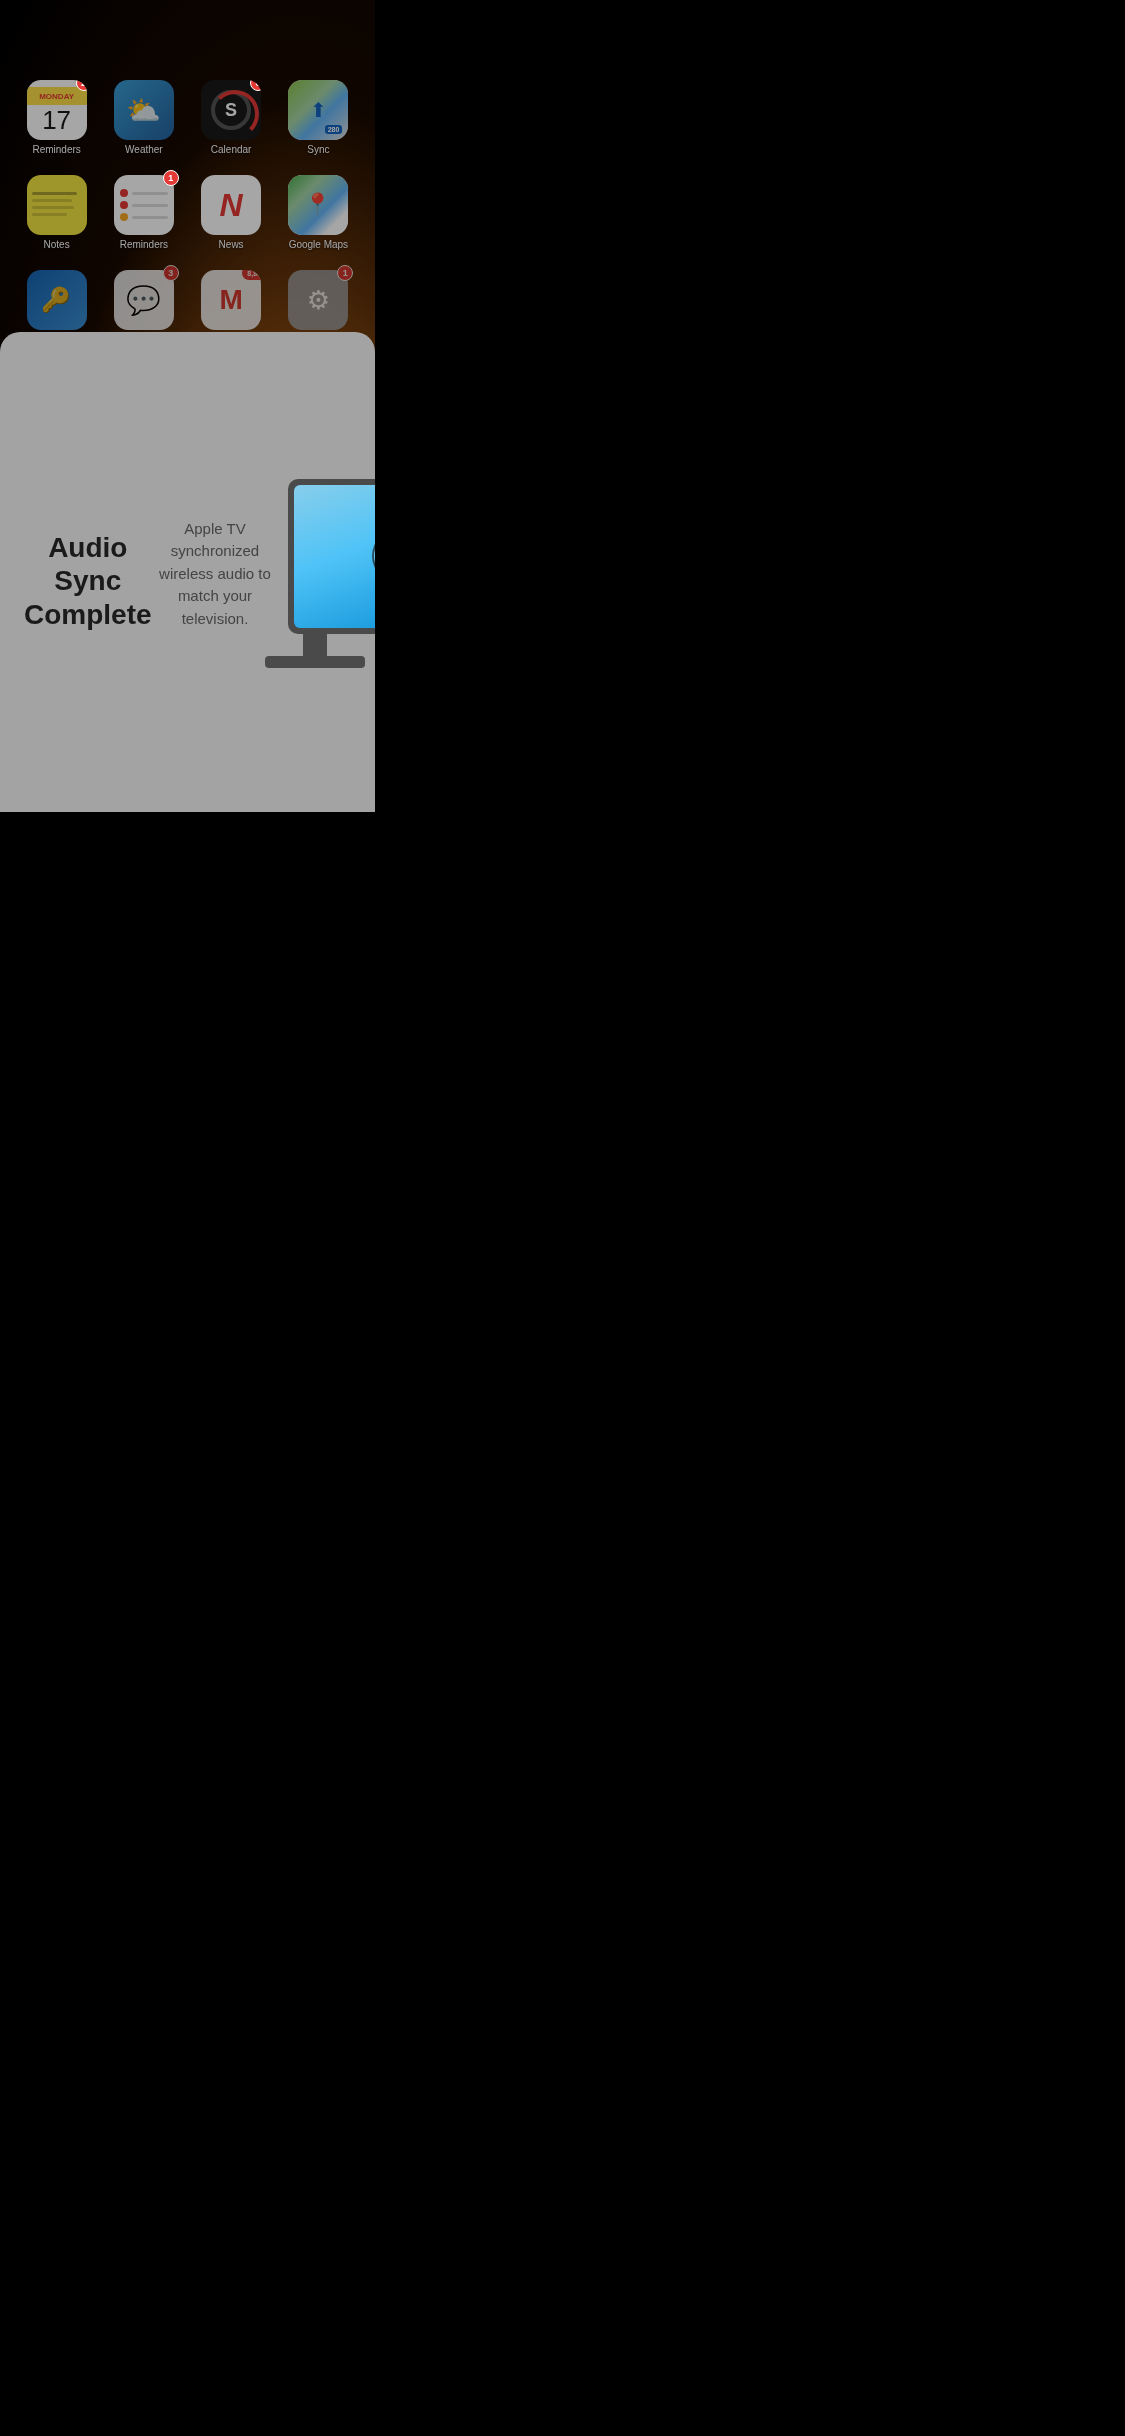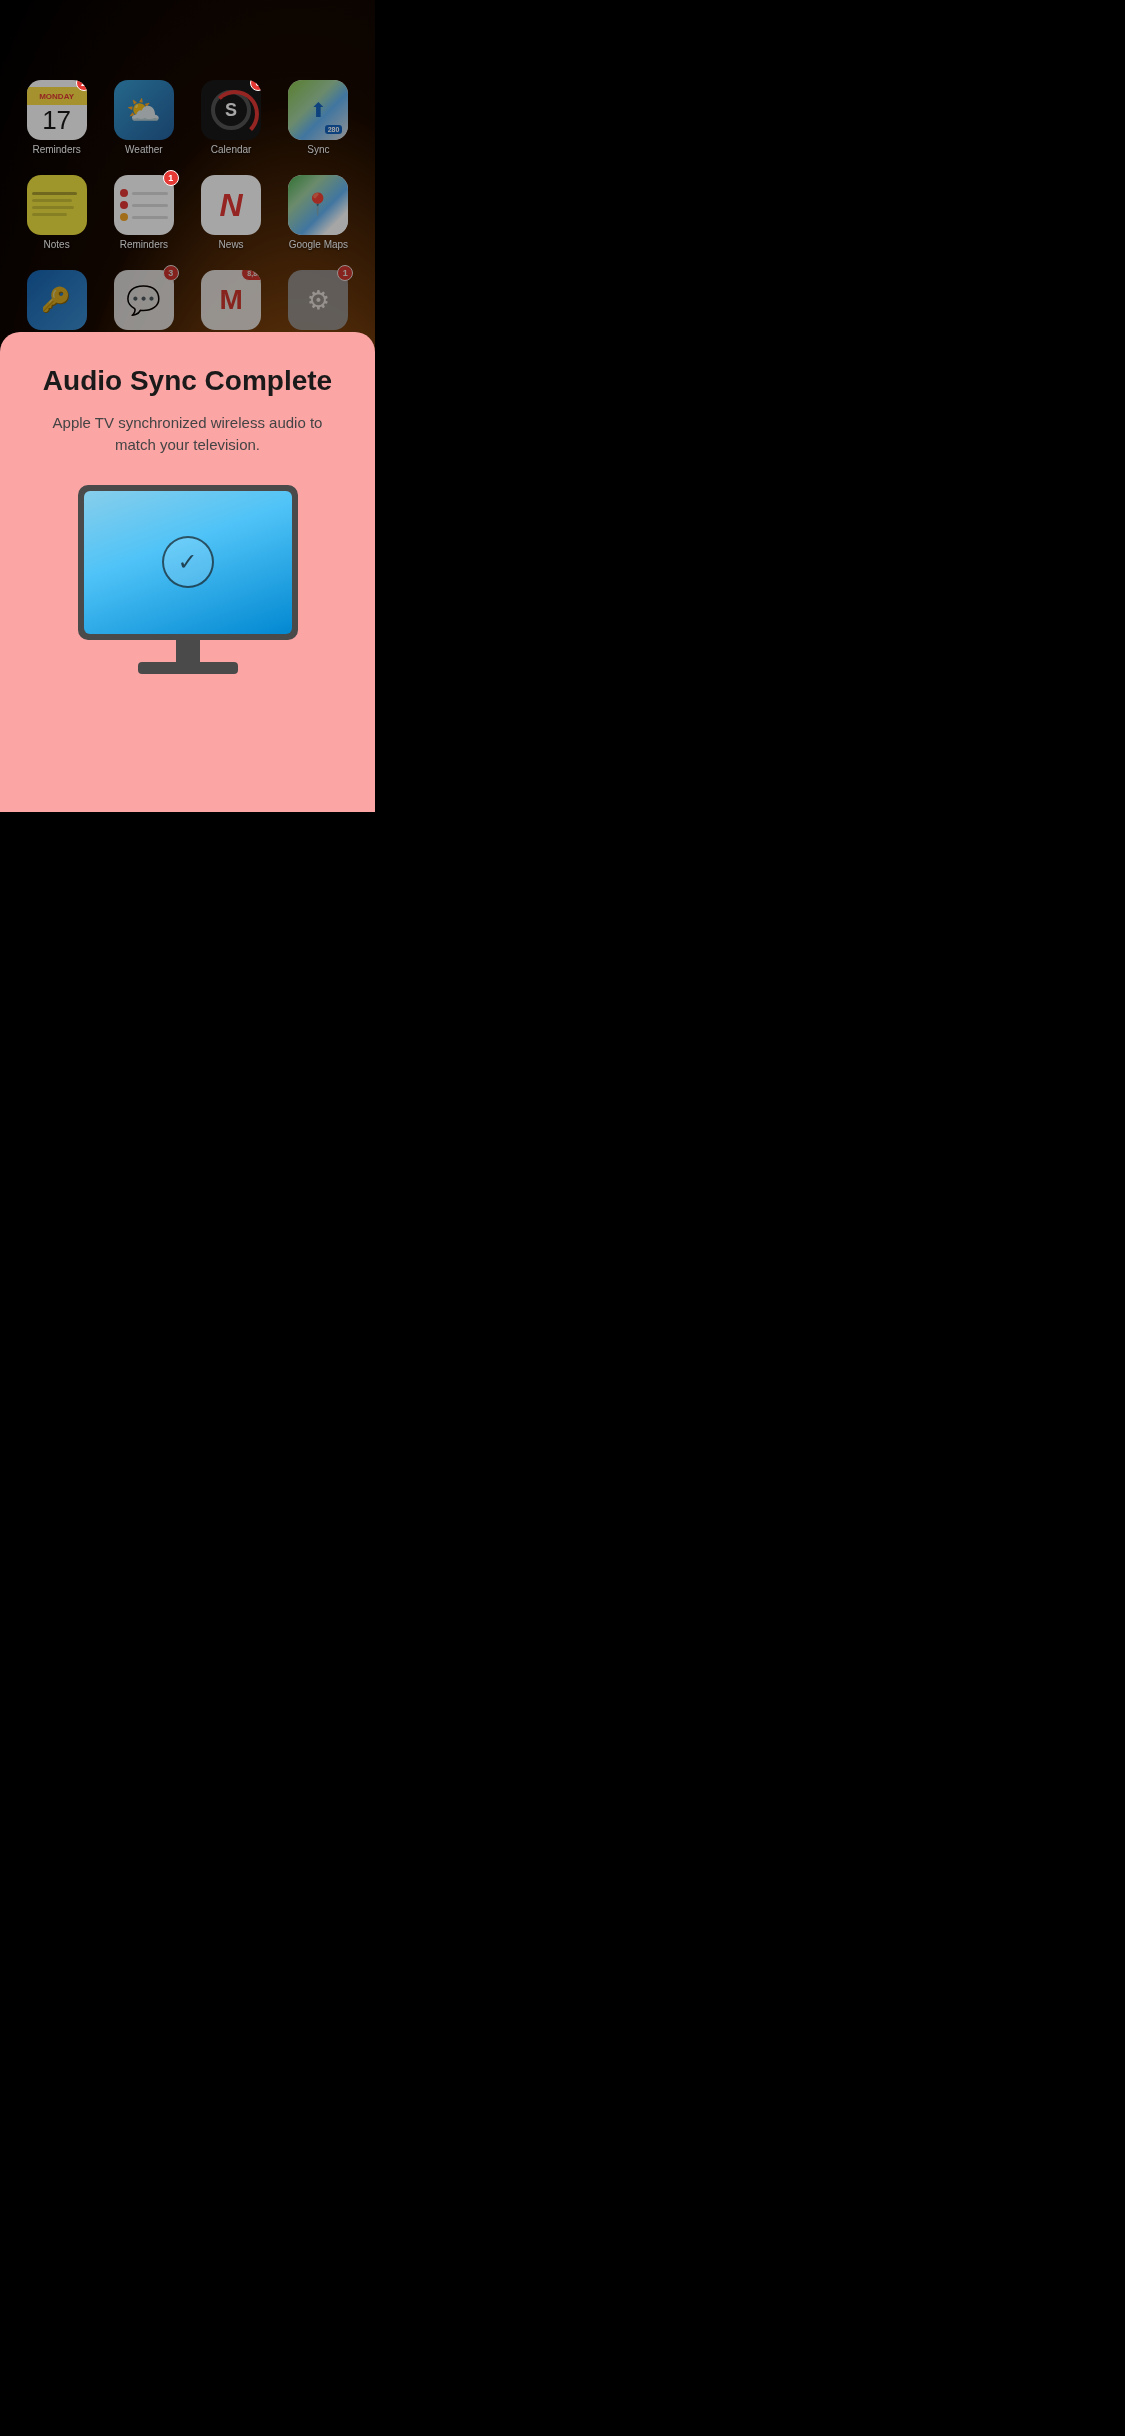--- a/index.html
+++ b/index.html
@@ -323,27 +323,27 @@
       position: absolute;
       top: 0; left: 0;
       width: 100%; height: 100%;
       background: rgba(0,0,0,0.35);
       display: flex;
       align-items: flex-end;
       justify-content: center;
     }
 
     .modal-sheet {
-      background: #fca5a5;
+      background: #a3a3a3;
       border-radius: 20px 20px 0 0;
       width: 100%;
       padding: 32px 24px 0;
       min-height: 480px;
       display: flex;
-      flex-direction: column;
+      flex-direction: row;
       align-items: center;
     }
 
     .modal-title {
       font-size: 28px;
       font-weight: 700;
       color: #1a1a1a;
       text-align: center;
       line-height: 1.2;
       margin-bottom: 14px;

